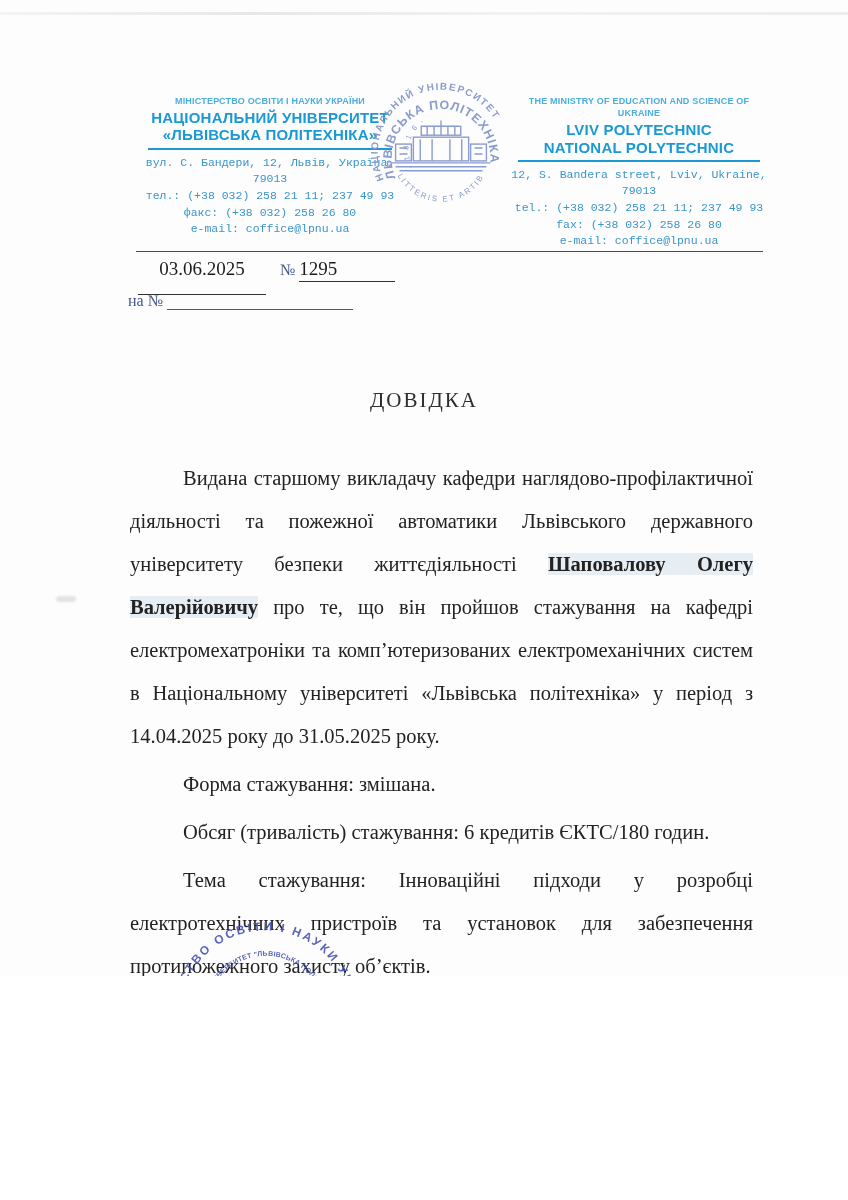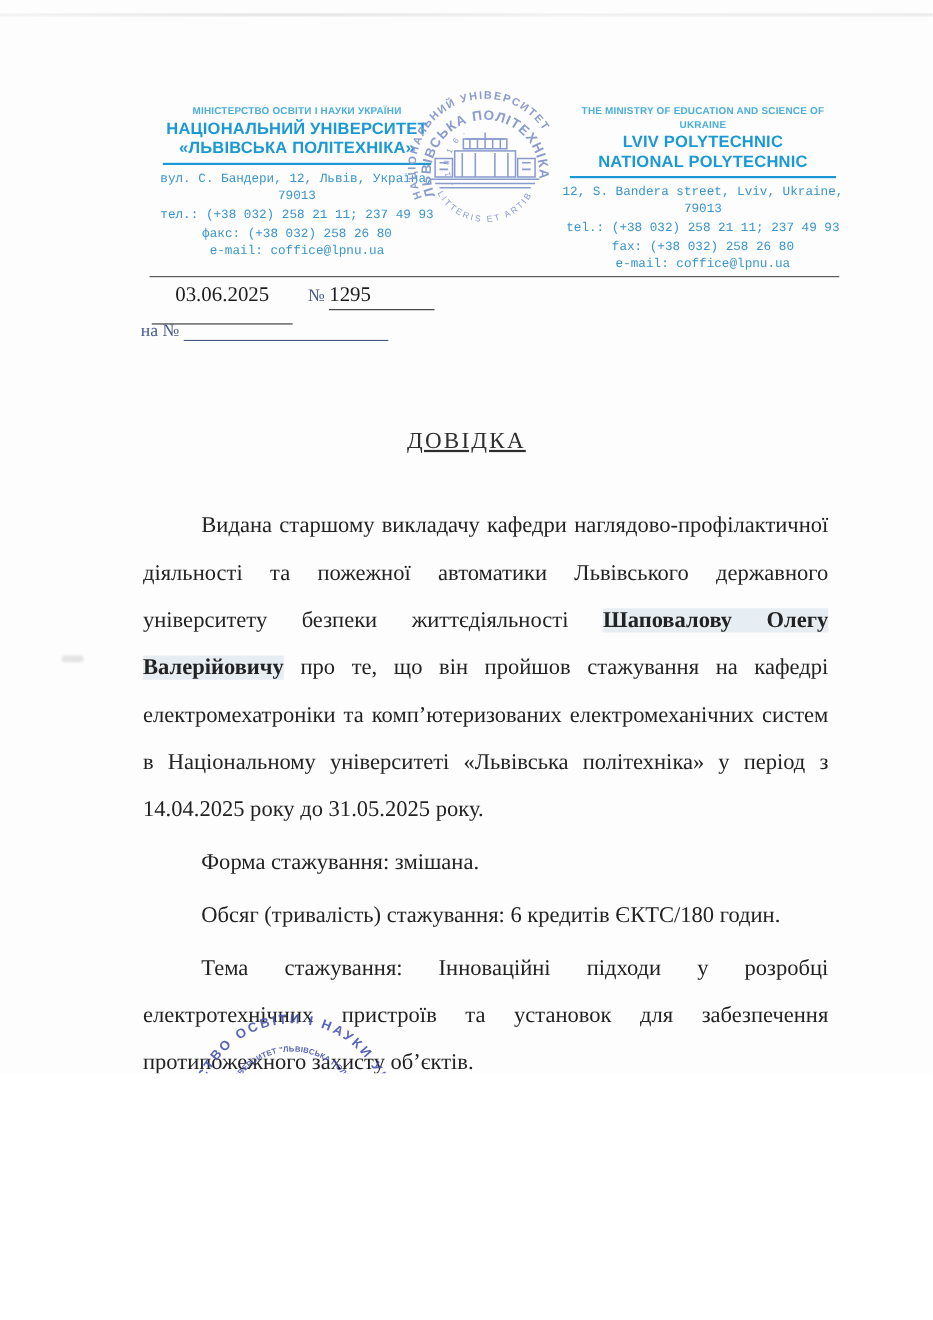--- a/index.html
+++ b/index.html
@@ -27,21 +27,21 @@
   .topline{position:absolute;left:136px;top:251px;width:627px;border-top:1.5px solid #4a4a4a;}
   .ref-row{position:absolute;left:138px;top:258px;font-size:19px;color:#1c1c1c;}
   .u-date{display:inline-block;width:128px;text-align:center;border-bottom:1.5px solid #333;padding-bottom:14px;}
   .no-label{color:#44598a;font-size:16px;margin-left:14px;}
   .u-num{display:inline-block;width:96px;text-align:left;border-bottom:1.5px solid #333;padding-bottom:1px;margin-left:4px;}
   .ref-row2{position:absolute;left:128px;top:292px;font-size:16px;color:#44598a;}
   .u-blank{display:inline-block;width:186px;border-bottom:1.5px solid #44598a;height:16px;vertical-align:bottom;margin-left:4px;}
 
   
   .doc-title{position:absolute;left:0;top:388px;width:848px;text-align:center;
-             font-size:21px;letter-spacing:2px;color:#2e2e2e;text-decoration:underline;}
+             font-size:21px;letter-spacing:2px;color:#2e2e2e;}
   .body-text{position:absolute;left:125px;top:452px;width:633px;font-size:20.5px;
              line-height:43px;text-align:justify;color:#222;}
   .body-text p{margin:5px;text-indent:53px;}
   .hl{background:rgba(180,205,225,.30);}
 
   
   .sig-role{position:absolute;left:128px;top:1036px;font-size:25px;color:#222;}
   .sig-name{position:absolute;left:545px;top:1036px;font-size:21px;color:#222;}
   .stamp{position:absolute;left:166px;top:920px;width:200px;height:200px;
          transform:rotate(-6deg);opacity:.92;}

